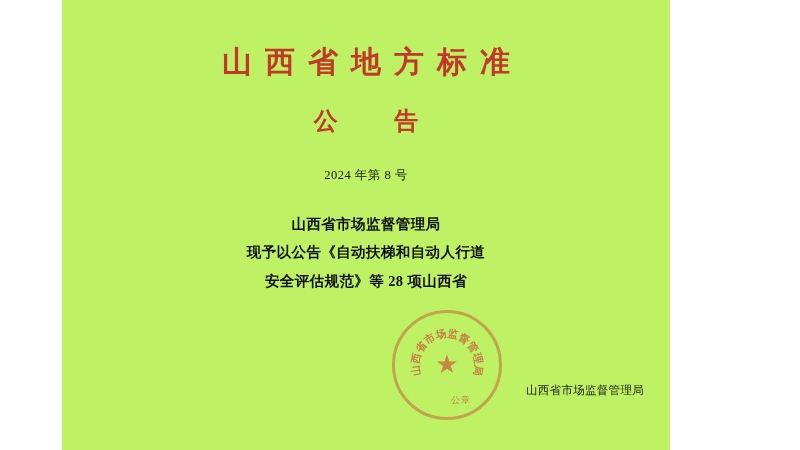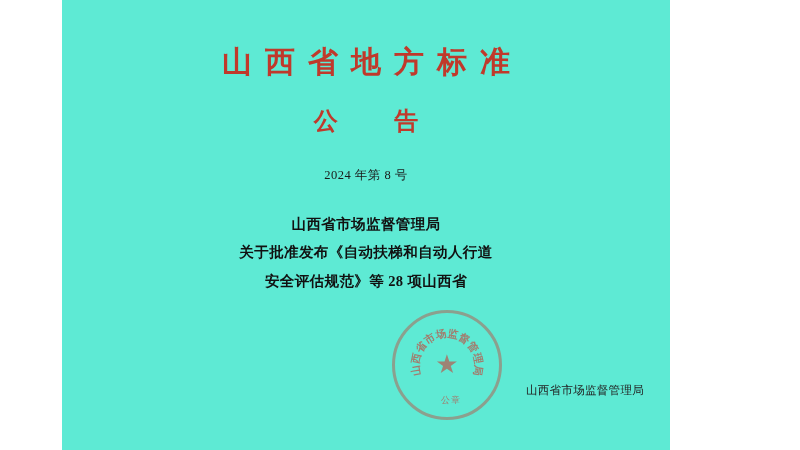--- a/index.html
+++ b/index.html
@@ -10,21 +10,21 @@
     width: 800px;
     height: 450px;
     background: #ffffff;
     font-family: "Liberation Serif", "DejaVu Serif", serif;
     overflow: hidden;
   }
   .page {
     position: relative;
     width: 732px;
     height: 450px;
-    background: #5eead4;
+    background: #bef264;
     box-sizing: border-box;
   }
   .side-band {
     position: absolute;
     top: 0;
     bottom: 0;
     width: 62px;
     background: #ffffff;
   }
   .side-band.left { left: 0; }
@@ -136,21 +136,21 @@
     left: 50%;
     top: 50%;
     color: rgba(201, 60, 50, 0.8);
     font-size: 10.5px;
     font-weight: 700;
     transform-origin: 0 0;
     font-family: "DejaVu Serif", "Liberation Serif", serif;
   }
   .seal .bottom-text {
     position: absolute;
-    left: 4px;
+    left: 14px;
     bottom: 10px;
     width: 100%;
     text-align: center;
     color: rgba(201, 60, 50, 0.8);
     font-size: 9px;
     letter-spacing: 1px;
   }
 </style>
 </head>
 <body>
@@ -163,21 +163,21 @@
   <div class="doc-body">
 
     <div class="title-main">山西省地方标准</div>
 
     <div class="title-sub">公  告</div>
 
     <div class="doc-number">2024 年第 8 号</div>
 
     <div class="heading-block">
       <span class="line">山西省市场监督管理局</span>
-      <span class="line">关于批准发布《自动扶梯和自动人行道</span>
+      <span class="line">现予以公告《自动扶梯和自动人行道</span>
       <span class="line">安全评估规范》等 28 项山西省</span>
     </div>
 
 
   </div>
 
   <div class="seal">
     <div class="seal-text">
         <span style="transform: rotate(-100deg) translate(-50%, -38px) rotate(0deg);">山</span>
         <span style="transform: rotate(-77.7778deg) translate(-50%, -38px) rotate(0deg);">西</span>

